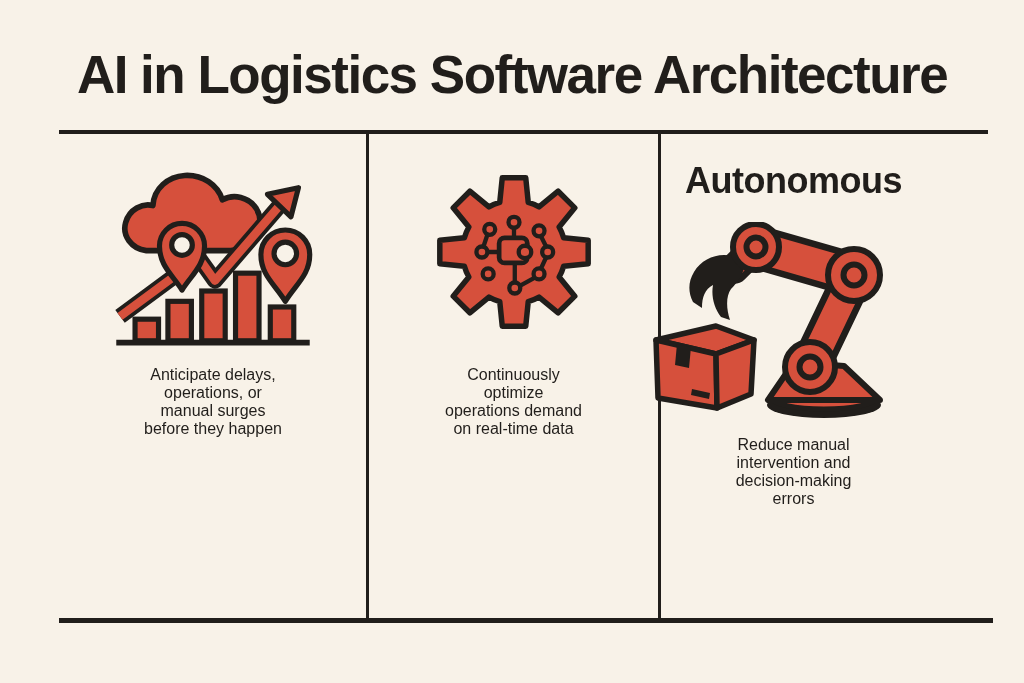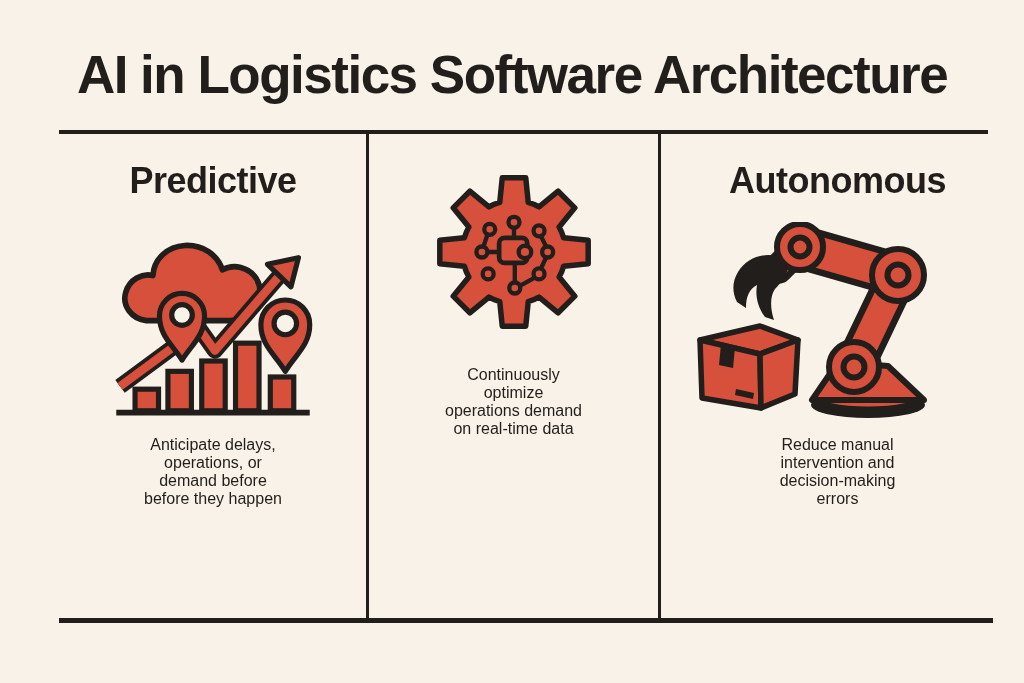--- a/index.html
+++ b/index.html
@@ -32,21 +32,21 @@
   .rule-bottom{left:59px;top:618px;width:934px;height:5px;}
   .divider{position:absolute;background:var(--ink);width:3px;top:132px;height:488px;}
   .divider-1{left:366px;}
   .divider-2{left:658px;}
   .column{
     position:absolute;top:132px;height:486px;
     display:flex;flex-direction:column;align-items:center;
   }
   .col-1{left:60px;width:306px;}
   .col-2{left:369px;width:289px;}
-  .col-3{left:673px;width:329px;}
+  .col-3{left:629px;width:329px;}
   .col-header{
     margin-top:28px;
     font-size:36px;
     font-weight:bold;
     letter-spacing:-0.5px;
     text-align:center;
   }
   .icon-wrap{
     height:212px;
     margin-top:14px;
@@ -66,21 +66,20 @@
 <div class="canvas">
 
   <h1 class="title">AI in Logistics Software Architecture</h1>
 
   <div class="rule rule-top"></div>
   <div class="divider divider-1"></div>
   <div class="divider divider-2"></div>
   <div class="rule rule-bottom"></div>
 
   <div class="column col-1">
-    <h2 class="col-header">Predictive</h2>
     <div class="icon-wrap">
       <svg width="216" height="207" viewBox="0 0 230 220">
 
         <path d="M44,108 C28,106 18,92 22,78 C26,64 40,57 51,60 C52,42 67,29 85,28 C104,27 120,38 125,54 C137,47 153,51 161,63 C169,76 165,93 152,101 C147,104 141,107 134,108 Z" fill="var(--red)" stroke="var(--ink)" stroke-width="6" stroke-linejoin="round"></path>
 
         <polyline points="16,178 100,116 117,140 186,60" fill="none" stroke="var(--ink)" stroke-width="17" stroke-linejoin="round"></polyline>
         <polyline points="16,178 100,116 117,140 186,60" fill="none" stroke="var(--red)" stroke-width="9" stroke-linejoin="round"></polyline>
         <polygon points="206,41 173,48 198,72" fill="var(--red)" stroke="var(--ink)" stroke-width="5.5" stroke-linejoin="round"></polygon>
 
         <path d="M82,150 C72,134 58,124 58,103 A24,24 0 1 1 106,103 C106,124 92,134 82,150 Z" fill="var(--red)" stroke="var(--ink)" stroke-width="5.5" stroke-linejoin="round"></path>
@@ -94,21 +93,21 @@
         <rect x="103" y="151" width="25" height="53" fill="var(--red)" stroke="var(--ink)" stroke-width="5.5"></rect>
         <rect x="139" y="132" width="25" height="72" fill="var(--red)" stroke="var(--ink)" stroke-width="5.5"></rect>
         <rect x="176" y="168" width="25" height="36" fill="var(--red)" stroke="var(--ink)" stroke-width="5.5"></rect>
         <line x1="12" y1="206" x2="218" y2="206" stroke="var(--ink)" stroke-width="6"></line>
       </svg>
     </div>
     <p class="desc">
       </p>
       <div>Anticipate delays,</div>
       <div>operations, or</div>
-      <div>demand before</div>
+      <div>manual surges</div>
       <div>before they happen</div>
     <p></p>
   </div>
 
   <div class="column col-2">
     <div class="icon-wrap">
       <svg width="180" height="180" viewBox="0 0 230 230">
 
         <path d="M96.8,51.6 L100,20.2 L130,20.2 L133.2,51.6
                  A66,66 0 0 1 147,57.3 L171.4,37.3 L192.7,58.6 L172.7,83

